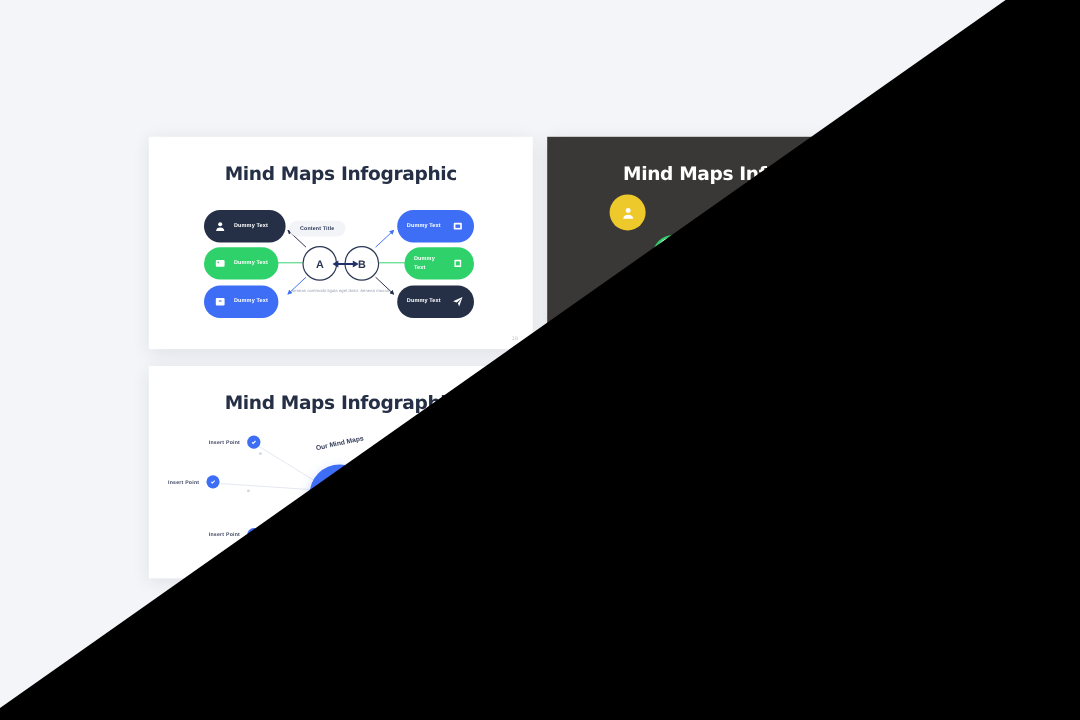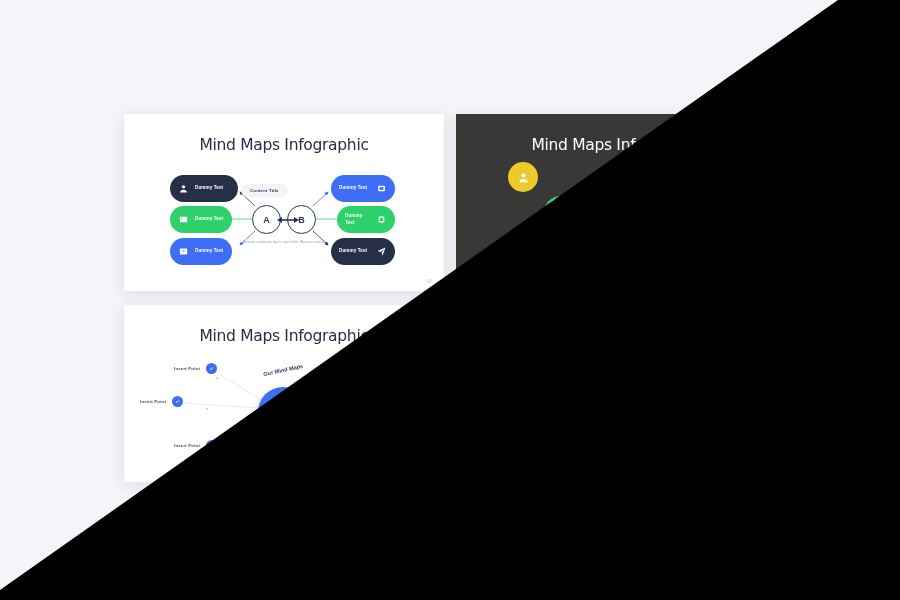--- a/index.html
+++ b/index.html
@@ -20,21 +20,21 @@
   .slide.dark{background:#3a3836;}
 
   #slide-1{left:124px;top:114px;width:320px;height:177px;box-shadow:0 3px 14px rgba(30,40,70,.10);}
   #slide-2{left:456px;top:114px;width:320px;height:177px;box-shadow:0 3px 14px rgba(30,40,70,.10);}
   #slide-3{left:124px;top:305px;width:320px;height:177px;box-shadow:0 3px 14px rgba(30,40,70,.10);}
   #slide-4{left:456px;top:305px;width:320px;height:177px;box-shadow:0 3px 14px rgba(30,40,70,.10);}
 
   .slide-title{
     position:absolute;left:0;right:0;top:22px;
     text-align:center;
-    font-size:15.5px;font-weight:normal;letter-spacing:-.3px;
+    font-size:15.5px;font-weight:bold;letter-spacing:-.3px;
     font-family:"DejaVu Sans", sans-serif;
   }
   .light .slide-title{color:#252f45;}
   .dark  .slide-title{color:#ffffff;}
 
   .slide-num{
     position:absolute;right:12px;bottom:7px;
     font-size:4.5px;letter-spacing:.3px;
   }
   .light .slide-num{color:#c3c8d2;}

